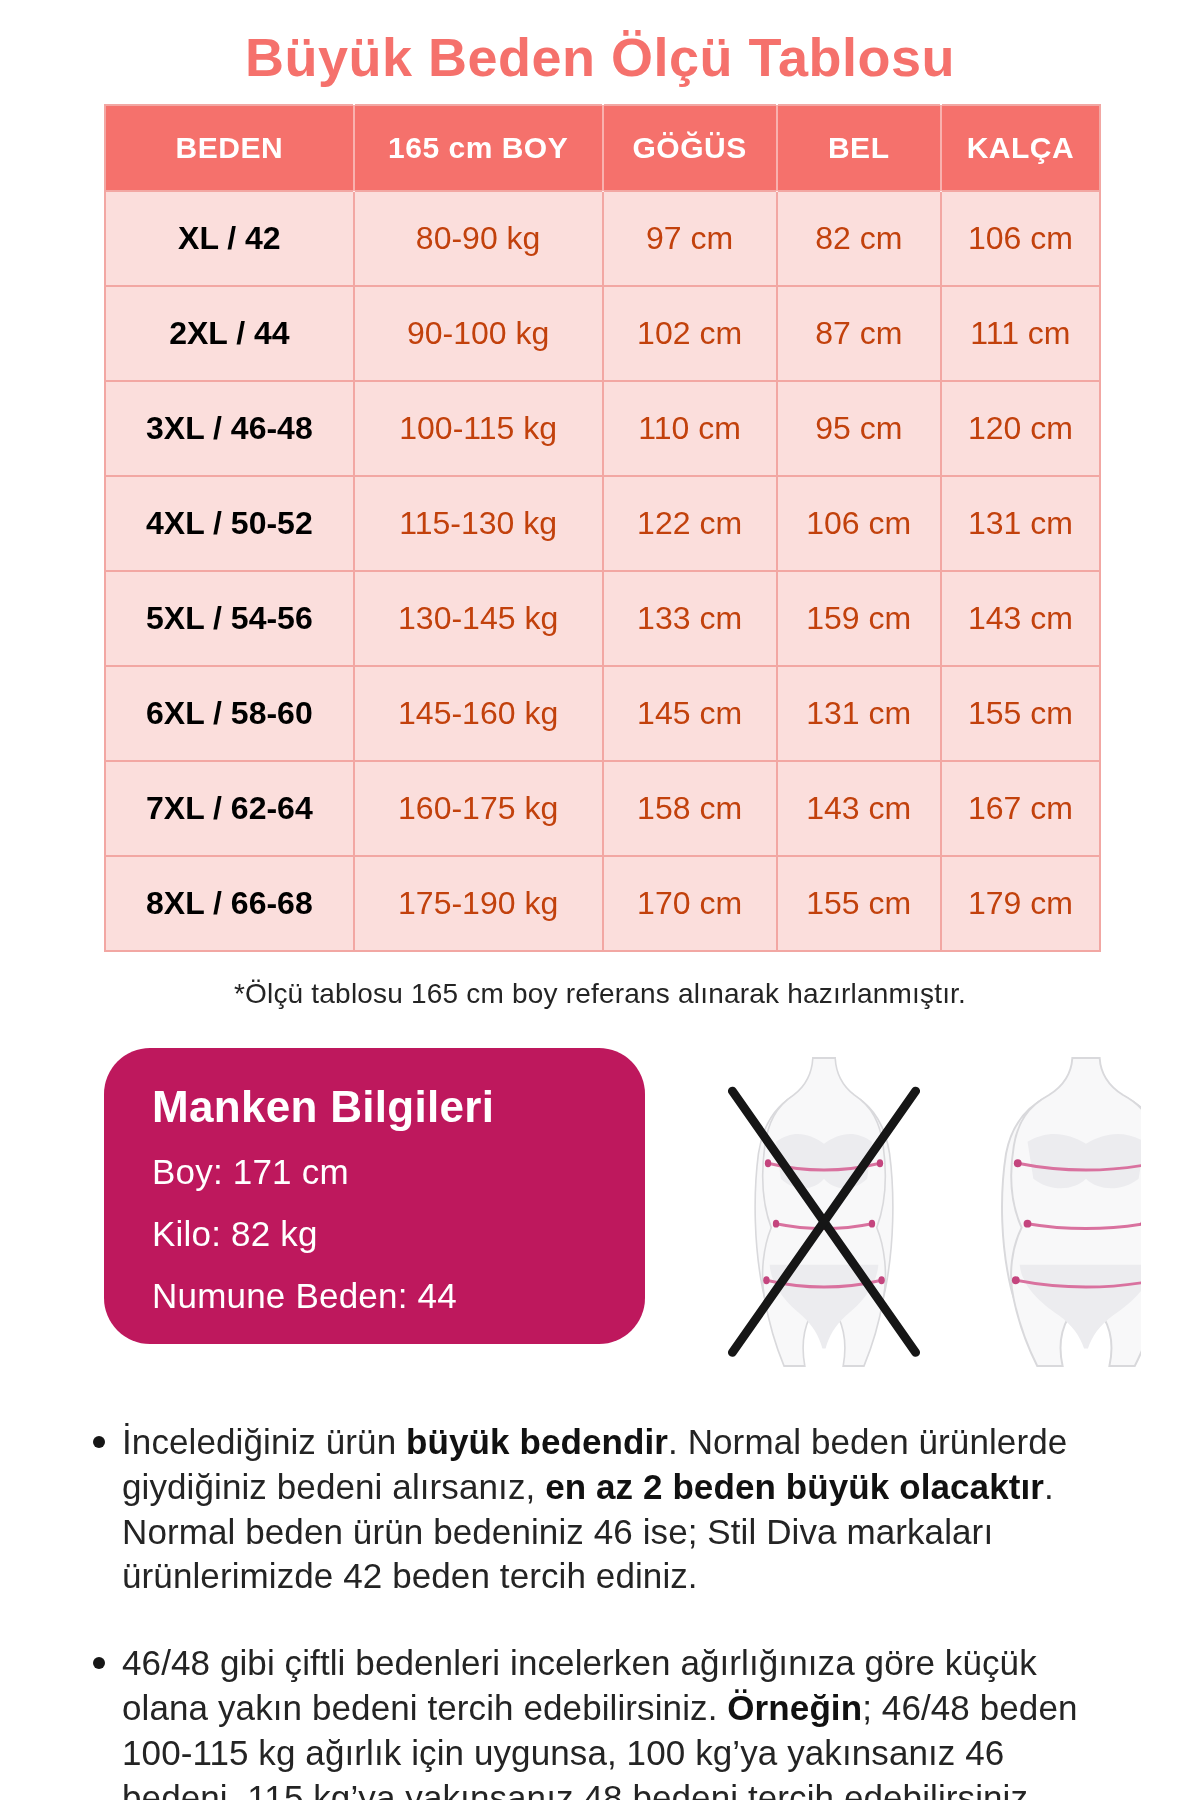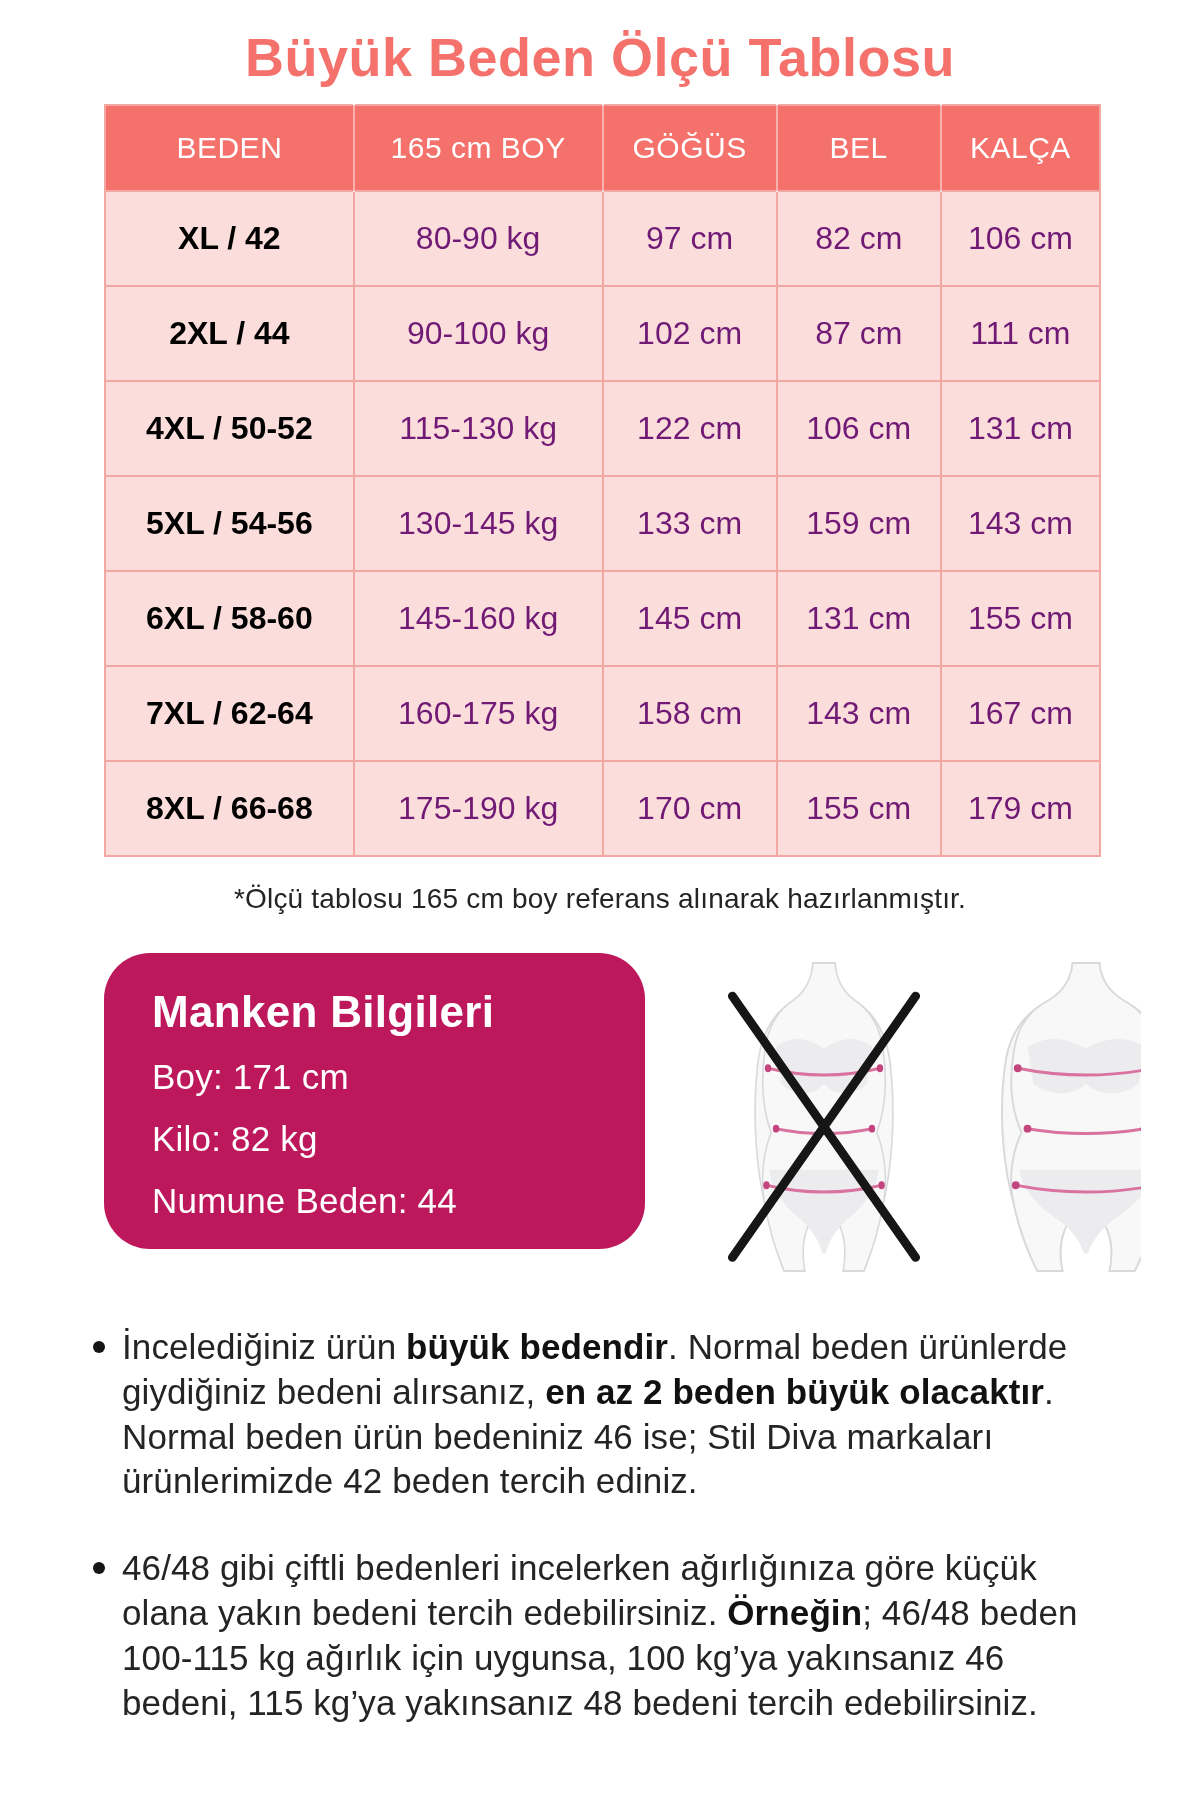--- a/index.html
+++ b/index.html
@@ -28,34 +28,34 @@
   table.size-table {
     width: 100%;
     border-collapse: collapse;
     table-layout: fixed;
     border: 2px solid #F2A7A3;
   }
   table.size-table thead th {
     background: #F5716C;
     color: #ffffff;
     font-size: 30px;
-    font-weight: normal;
+    font-weight: bold;
     letter-spacing: 0.5px;
     height: 86px;
     border-right: 2px solid rgba(255,255,255,0.45);
     border-bottom: none;
   }
   table.size-table thead th:last-child { border-right: none; }
   table.size-table tbody td {
     background: #FBDEDC;
     height: 95px;
     text-align: center;
     vertical-align: middle;
     font-size: 32px;
-    color: #701a75;
+    color: #c2410c;
     border: 2px solid #F2A7A3;
   }
   table.size-table tbody td.size-col {
     font-weight: bold;
     color: #000000;
   }
   
   .footnote {
     margin-top: 26px;
     text-align: center;
@@ -185,20 +185,27 @@
             <td>97 cm</td>
             <td>82 cm</td>
             <td>106 cm</td>
           </tr>
           <tr>
             <td class="size-col">2XL / 44</td>
             <td>90-100 kg</td>
             <td>102 cm</td>
             <td>87 cm</td>
             <td>111 cm</td>
+          </tr>
+          <tr>
+            <td class="size-col">3XL / 46-48</td>
+            <td>100-115 kg</td>
+            <td>110 cm</td>
+            <td>95 cm</td>
+            <td>120 cm</td>
           </tr>
           <tr>
             <td class="size-col">4XL / 50-52</td>
             <td>115-130 kg</td>
             <td>122 cm</td>
             <td>106 cm</td>
             <td>131 cm</td>
           </tr>
           <tr>
             <td class="size-col">5XL / 54-56</td>

